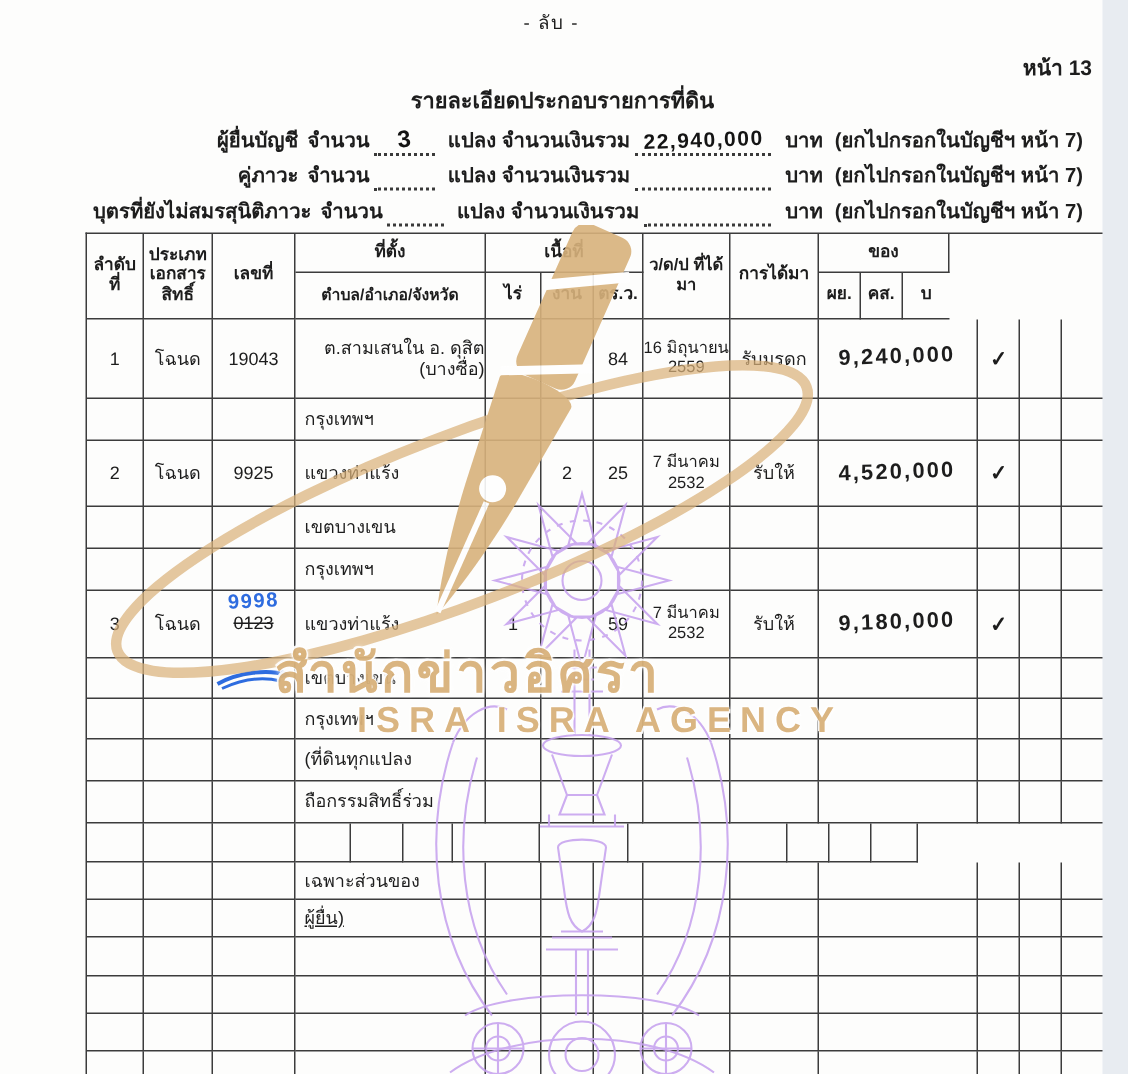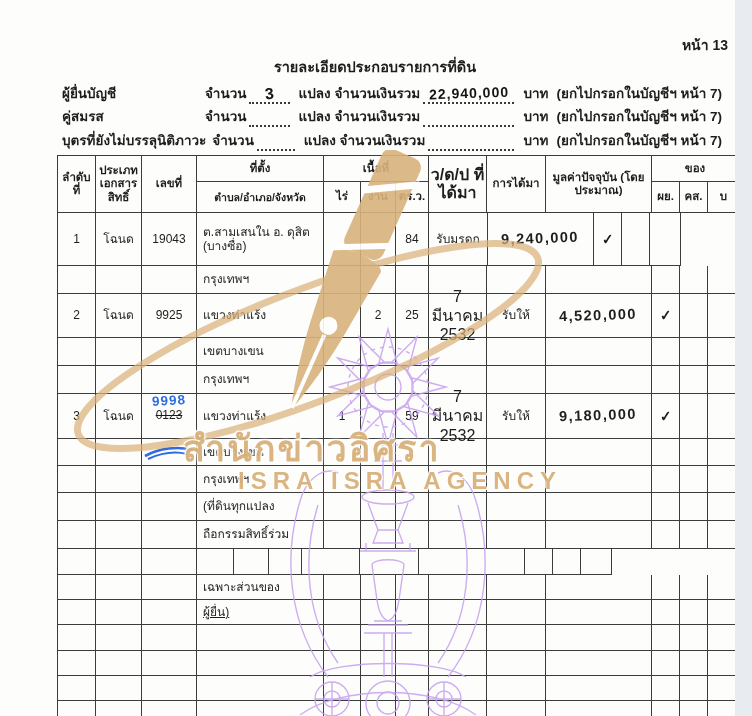--- a/index.html
+++ b/index.html
@@ -15,21 +15,21 @@
     font-family:"Liberation Sans",sans-serif;
   }
   .right-strip{position:absolute;right:0;top:0;width:17px;height:716px;background:#e8ecf1;z-index:7;}
 
   
   .classification{position:absolute;top:5px;left:0;right:17px;text-align:center;font-size:12.5px;letter-spacing:1px;z-index:2;}
   .page-no{position:absolute;top:34px;right:24px;font-size:14px;font-weight:700;z-index:2;}
   .doc-title{position:absolute;top:55px;left:0;right:2px;text-align:center;font-size:14.5px;font-weight:700;z-index:2;}
   .form-lines{position:absolute;top:80px;left:62px;width:660px;z-index:2;font-size:13.5px;font-weight:700;}
   .fline{display:flex;align-items:flex-end;height:23.5px;white-space:nowrap;}
-  .flabel{width:198px;text-align:left;}
+  .flabel{width:198px;text-align:right;}
   .fword{margin-left:6px;}
   .dotted{display:inline-block;border-bottom:2px dotted #3a3a3a;text-align:center;height:15px;line-height:13px;margin:0 3px;}
   .dot-sm{width:58px;}
   .dot-lg{width:132px;}
   .hw{font-weight:700;letter-spacing:1px;color:#141414;}
   .hw-count{display:inline-block;font-size:16px;transform:rotate(-6deg);}
   .hw-amount{display:inline-block;font-size:14px;transform:rotate(-2deg);}
   .fnote{margin-left:8px;font-weight:700;}
 
   
@@ -38,24 +38,24 @@
   .thead{display:flex;height:57px;font-size:11.5px;font-weight:700;}
   .hcell,.htop,.hsub-cell{box-sizing:border-box;border-right:1px solid var(--line);border-bottom:1px solid var(--line);
     display:flex;align-items:center;justify-content:center;text-align:center;line-height:1.15;padding:1px;}
   .hgroup{display:flex;flex-direction:column;box-sizing:border-box;}
   .hgroup .htop{height:26px;flex:none;}
   .hsub{display:flex;flex:1;}
   .hsub-cell{flex:1;}
   .trow{display:flex;}
   .cell{box-sizing:border-box;border-right:1px solid var(--line);border-bottom:1px solid var(--line);
     display:flex;align-items:center;justify-content:center;text-align:center;font-size:12px;line-height:1.2;overflow:visible;}
-  .cell.left{justify-content:flex-start;text-align:left;padding-left:6px;}
+  .cell.left{justify-content:flex-start;text-align:right;padding-left:6px;}
   .w-no{width:38px;} .w-type{width:46px;} .w-deed{width:55px;} .w-loc{width:127px;}
   .w-rai{width:37px;} .w-ngan{width:35px;} .w-wah{width:33px;}
-  .w-date{width:58px;font-size:16px;} .w-acq{width:59px;} .w-val{width:106px;}
+  .w-date{width:58px;font-size:11px;} .w-acq{width:59px;} .w-val{width:106px;}
   .w-o1{width:28px;} .w-o2{width:28px;} .w-o3{width:31px;}
   .w-area-top{width:105px;} .w-own-top{width:87px;}
   .hw-ink{display:inline-block;font-weight:700;font-size:14.5px;letter-spacing:1.5px;transform:rotate(-2deg);}
   .hw-check{font-weight:700;font-size:14px;transform:rotate(-4deg);display:inline-block;}
   .deed-stack{position:relative;display:flex;flex-direction:column;align-items:center;}
   .hw-blue{color:var(--ink);font-weight:700;font-size:13.5px;letter-spacing:1px;transform:rotate(-3deg);margin-top:-17px;margin-bottom:-1px;z-index:3;}
   .struck{text-decoration:line-through;}
   .scribble-svg{display:block;}
 
   
@@ -66,44 +66,45 @@
     text-shadow:0 0 2px #fff,0 0 2px #fff,0 0 4px #fff,1px 1px 0 #fff,-1px -1px 0 #fff;}
   .wm-eng{position:absolute;left:238px;top:467px;z-index:5;font-size:24px;font-weight:700;letter-spacing:6px;
     color:var(--tan);opacity:.95;white-space:nowrap;
     text-shadow:0 0 2px #fff,0 0 2px #fff,1px 1px 0 #fff,-1px -1px 0 #fff;}
 </style>
 </head>
 <body>
 
 <div class="page">
 
+  <div class="classification">- ลับ -</div>
   <div class="page-no">หน้า 13</div>
   <div class="doc-title">รายละเอียดประกอบรายการที่ดิน</div>
 
   <div class="form-lines" id="form-lines">
       <div class="fline">
         <span class="flabel">ผู้ยื่นบัญชี</span>
         <span class="fword">จำนวน</span>
         <span class="dotted dot-sm"><span class="hw hw-count">3</span></span>
         <span class="fword">แปลง จำนวนเงินรวม</span>
         <span class="dotted dot-lg"><span class="hw hw-amount">22,940,000</span></span>
         <span class="fword">บาท</span>
         <span class="fnote">(ยกไปกรอกในบัญชีฯ หน้า 7)</span>
       </div>
       <div class="fline">
-        <span class="flabel">คู่สมรส</span>
+        <span class="flabel">คู่ภาวะ</span>
         <span class="fword">จำนวน</span>
         <span class="dotted dot-sm"></span>
         <span class="fword">แปลง จำนวนเงินรวม</span>
         <span class="dotted dot-lg"></span>
         <span class="fword">บาท</span>
         <span class="fnote">(ยกไปกรอกในบัญชีฯ หน้า 7)</span>
       </div>
       <div class="fline">
-        <span class="flabel">บุตรที่ยังไม่บรรลุนิติภาวะ</span>
+        <span class="flabel">บุตรที่ยังไม่สมรสุนิติภาวะ</span>
         <span class="fword">จำนวน</span>
         <span class="dotted dot-sm"></span>
         <span class="fword">แปลง จำนวนเงินรวม</span>
         <span class="dotted dot-lg"></span>
         <span class="fword">บาท</span>
         <span class="fnote">(ยกไปกรอกในบัญชีฯ หน้า 7)</span>
       </div>
     </div>
 
   <div class="table">
@@ -120,39 +121,39 @@
       <div class="hgroup w-area-top">
         <div class="htop">เนื้อที่</div>
         <div class="hsub">
           <div class="hsub-cell" style="width:37px;flex:none">ไร่</div>
           <div class="hsub-cell" style="width:35px;flex:none">งาน</div>
           <div class="hsub-cell" style="width:33px;flex:none">ตร.ว.</div>
         </div>
       </div>
       <div class="hcell w-date">ว/ด/ป ที่ได้มา</div>
       <div class="hcell w-acq">การได้มา</div>
-      <div class="hcell w-val">มูลค่าปัจจุบัน (โดยประมาณ)</div>
       <div class="hgroup w-own-top">
         <div class="htop">ของ</div>
         <div class="hsub">
           <div class="hsub-cell" style="width:28px;flex:none">ผย.</div>
           <div class="hsub-cell" style="width:28px;flex:none">คส.</div>
           <div class="hsub-cell" style="width:31px;flex:none;border-right:none">บ</div>
         </div>
       </div>
     </div>
     <div id="tbody">
         <div class="trow" style="height: 53px;">
           <div class="cell w-no">1</div>
           <div class="cell w-type">โฉนด</div>
           <div class="cell w-deed">19043</div>
           <div class="cell w-loc left">ต.สามเสนใน อ. ดุสิต (บางซื่อ)</div>
           <div class="cell w-rai"></div>
           <div class="cell w-ngan"></div>
           <div class="cell w-wah">84</div>
+          <div class="cell w-date">16 มิถุนายน 2559</div>
           <div class="cell w-acq">รับมรดก</div>
           <div class="cell w-val">
             <span class="hw-ink">9,240,000</span>
           </div>
           <div class="cell w-o1">
             <span class="hw-check">✓</span>
           </div>
           <div class="cell w-o2"></div>
           <div class="cell w-o3"></div>
         </div>

